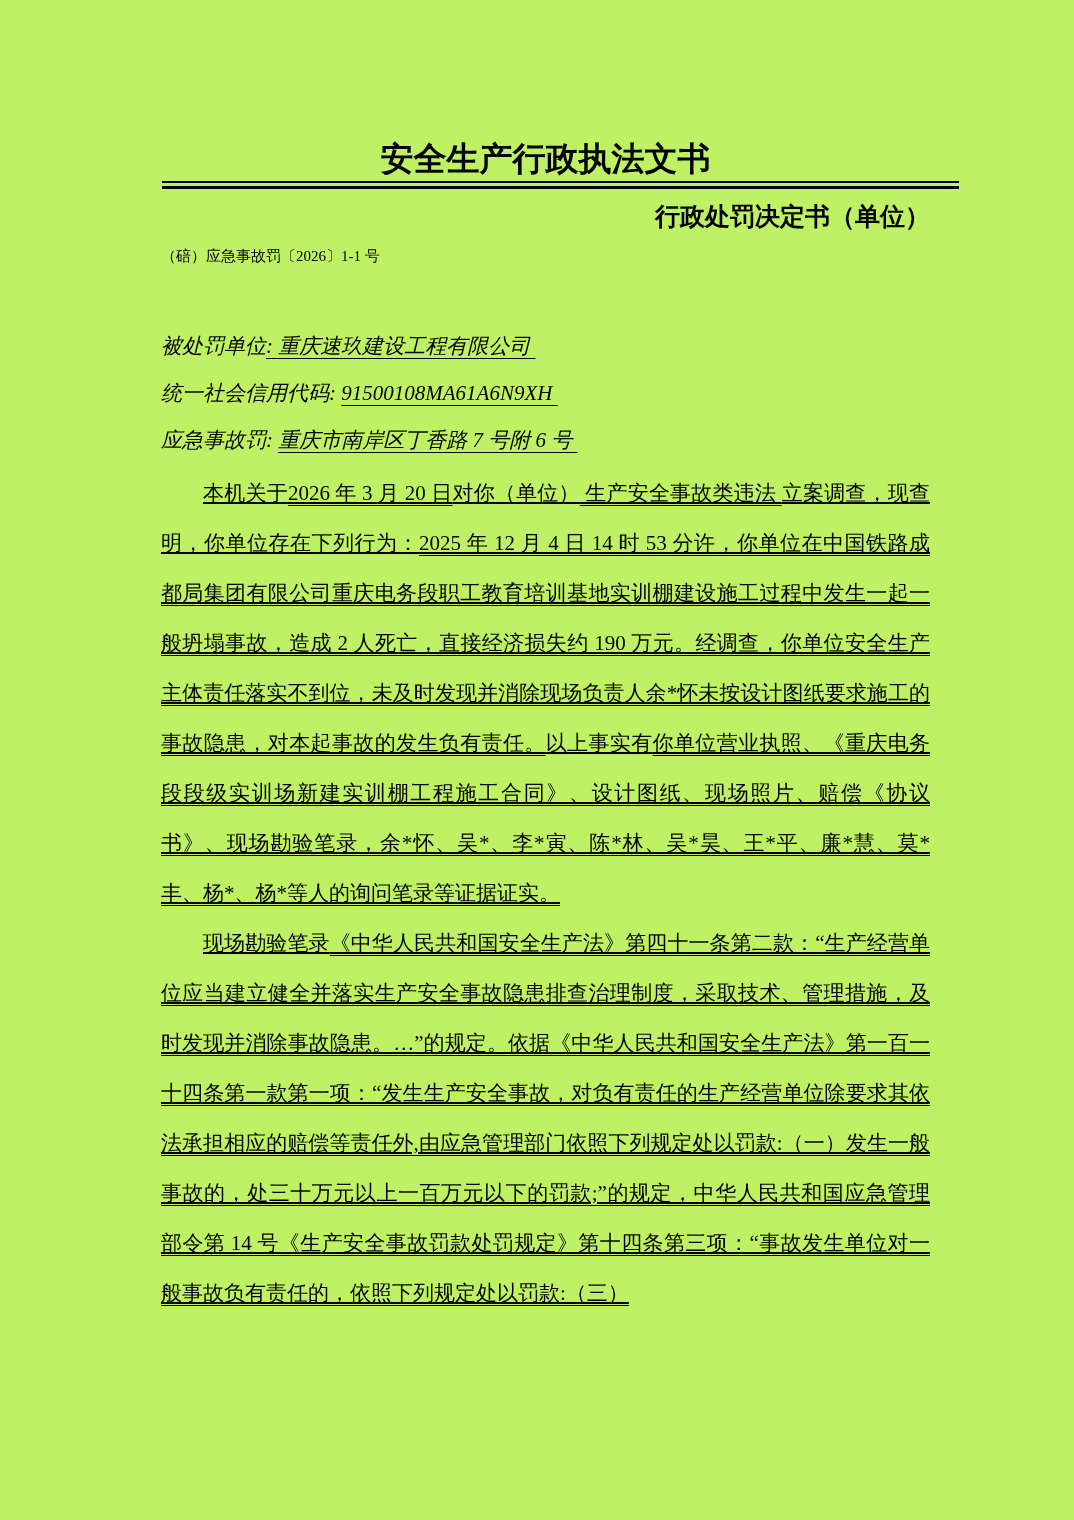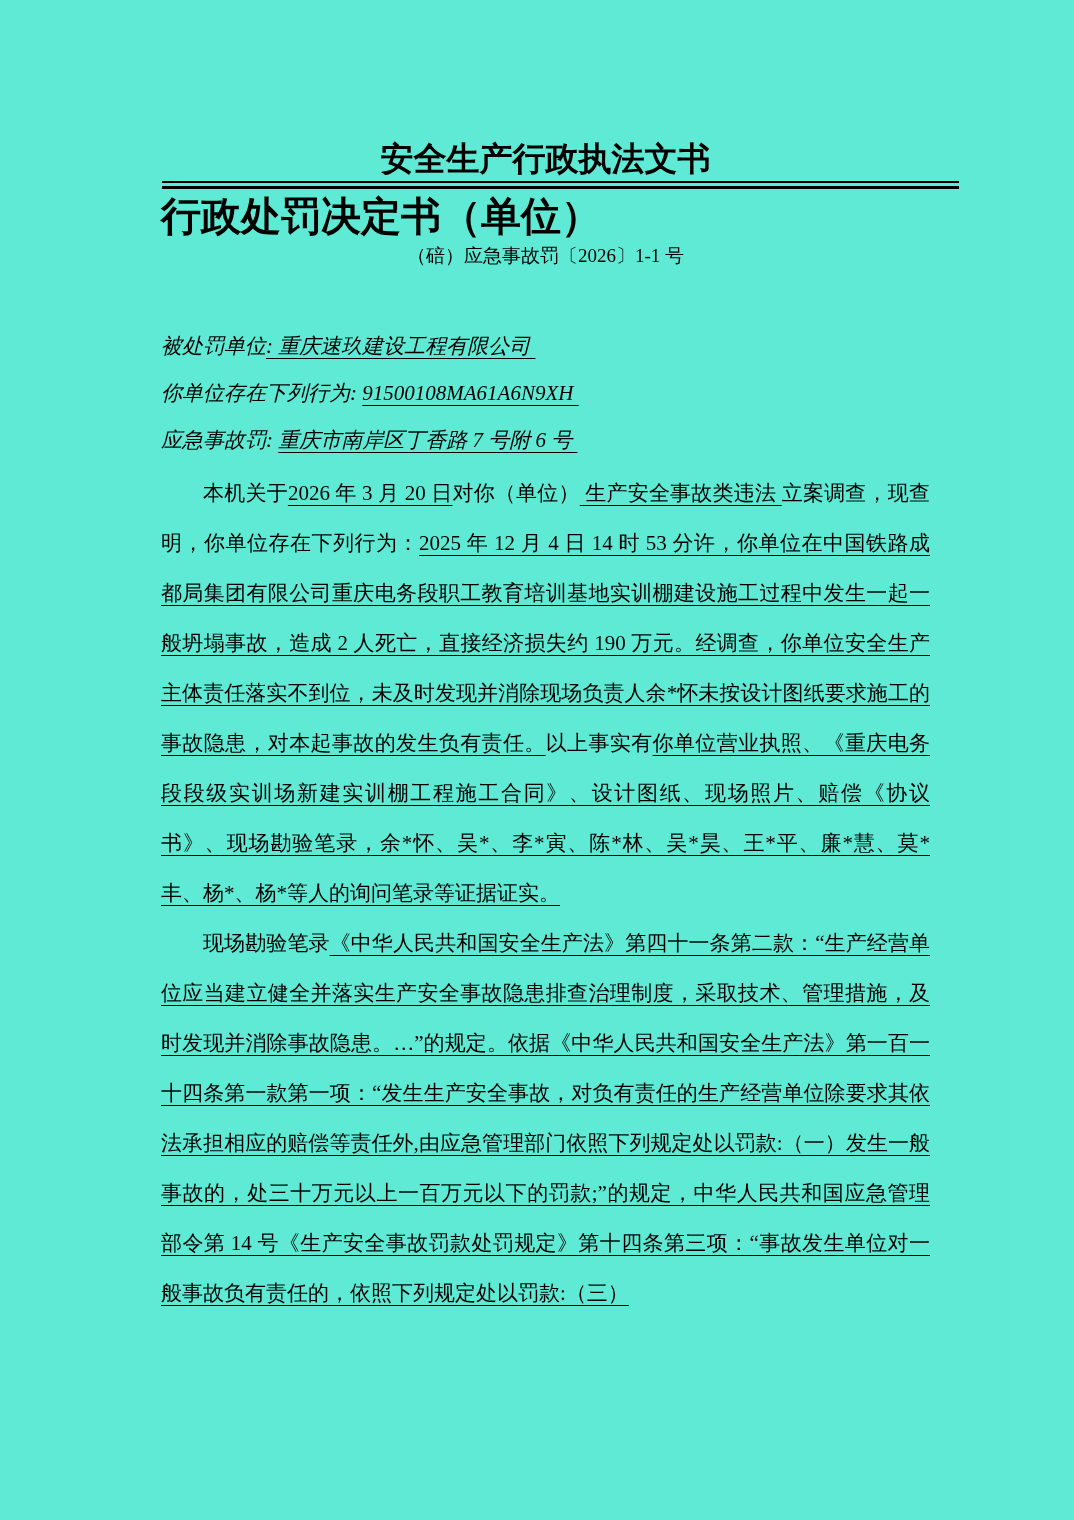--- a/index.html
+++ b/index.html
@@ -2,21 +2,21 @@
 <html><head>
 <meta charset="utf-8">
 <style>
   html, body { margin: 0; padding: 0; background: #ffffff; }
   body { width: 1074px; height: 1520px; }
   .page {
     box-sizing: border-box;
     width: 1074px;
     height: 1520px;
     padding: 138px 144px 0 161px;
-    background: #5eead4;
+    background: #bef264;
     color: #000000;
     font-family: "Liberation Serif", "DejaVu Serif", serif;
     overflow: hidden;
   }
   .title1 {
     margin: 0;
     text-align: center;
     font-family: "Liberation Sans", "DejaVu Sans", sans-serif;
     font-weight: 700;
     font-size: 33px;
@@ -24,39 +24,39 @@
   }
   .rule {
     height: 3px;
     width: 797px;
     margin: 1px 0 0 1px;
     border-top: 2px solid #000;
     border-bottom: 3px solid #000;
   }
   .title2 {
     margin: 4px 0 0 0;
-    text-align: left;
+    text-align: right;
     font-family: "Liberation Sans", "DejaVu Sans", sans-serif;
     font-weight: 700;
-    font-size: 40px;
+    font-size: 25px;
     line-height: 46px;
   }
   .docnum {
-    text-align: center;
-    font-size: 19px;
+    text-align: left;
+    font-size: 15px;
     line-height: 26px;
     margin-top: 4px;
   }
   .fields { margin-top: 54px; font-style: italic; }
   .field {
     font-size: 21px;
     line-height: 47px;
     white-space: pre-wrap;
   }
-  .body { margin-top: 4px; }
+  .body { margin-top: 4px; text-decoration: underline; }
   .para {
     margin: 0;
     font-size: 21px;
     line-height: 50px;
     text-align: justify;
     text-indent: 42px;
     word-break: break-all;
   }
   .u {
     text-decoration: underline;
@@ -70,21 +70,21 @@
 <div class="page">
   <header>
     <h1 class="title1">安全生产行政执法文书</h1>
     <div class="rule"></div>
     <h2 class="title2">行政处罚决定书（单位）</h2>
     <div class="docnum">（碚）应急事故罚〔2026〕1-1 号</div>
   </header>
 
   <section class="fields">
     <div class="field"><span>被处罚单位</span><span class="u">: 重庆速玖建设工程有限公司 </span></div>
-    <div class="field"><span>你单位存在下列行为: </span><span class="u">91500108MA61A6N9XH </span></div>
+    <div class="field"><span>统一社会信用代码: </span><span class="u">91500108MA61A6N9XH </span></div>
     <div class="field"><span>应急事故罚: </span><span class="u">重庆市南岸区丁香路 7 号附 6 号 </span></div>
   </section>
 
   <section class="body">
     <p class="para"><span>本机关于</span><span class="u">2026 年 3 月 20 日</span><span>对你（单位）</span><span class="u"> 生产安全事故类违法 </span><span>立案调查，现查明，你单位存在下列行为：</span><span class="u">2025 年 12 月 4 日 14 时 53 分许，你单位在中国铁路成都局集团有限公司重庆电务段职工教育培训基地实训棚建设施工过程中发生一起一般坍塌事故，造成 2 人死亡，直接经济损失约 190 万元。经调查，你单位安全生产主体责任落实不到位，未及时发现并消除现场负责人余*怀未按设计图纸要求施工的事故隐患，对本起事故的发生负有责任。</span><span>以上事实有</span><span class="u">你单位营业执照、《重庆电务段段级实训场新建实训棚工程施工合同》、设计图纸、现场照片、赔偿《协议书》、现场勘验笔录，余*怀、吴*、李*寅、陈*林、吴*昊、王*平、廉*慧、莫*丰、杨*、杨*等人的询问笔录等证据证实。</span></p>
     <p class="para"><span>现场勘验笔录</span><span class="u">《中华人民共和国安全生产法》第四十一条第二款：“生产经营单位应当建立健全并落实生产安全事故隐患排查治理制度，采取技术、管理措施，及时发现并消除事故隐患。…”的规定。依据《中华人民共和国安全生产法》第一百一十四条第一款第一项：“发生生产安全事故，对负有责任的生产经营单位除要求其依法承担相应的赔偿等责任外,由应急管理部门依照下列规定处以罚款:（一）发生一般事故的，处三十万元以上一百万元以下的罚款;”的规定，中华人民共和国应急管理部令第 14 号《生产安全事故罚款处罚规定》第十四条第三项：“事故发生单位对一般事故负有责任的，依照下列规定处以罚款:（三）</span></p>
   </section>
 </div>
 
 </body></html>

